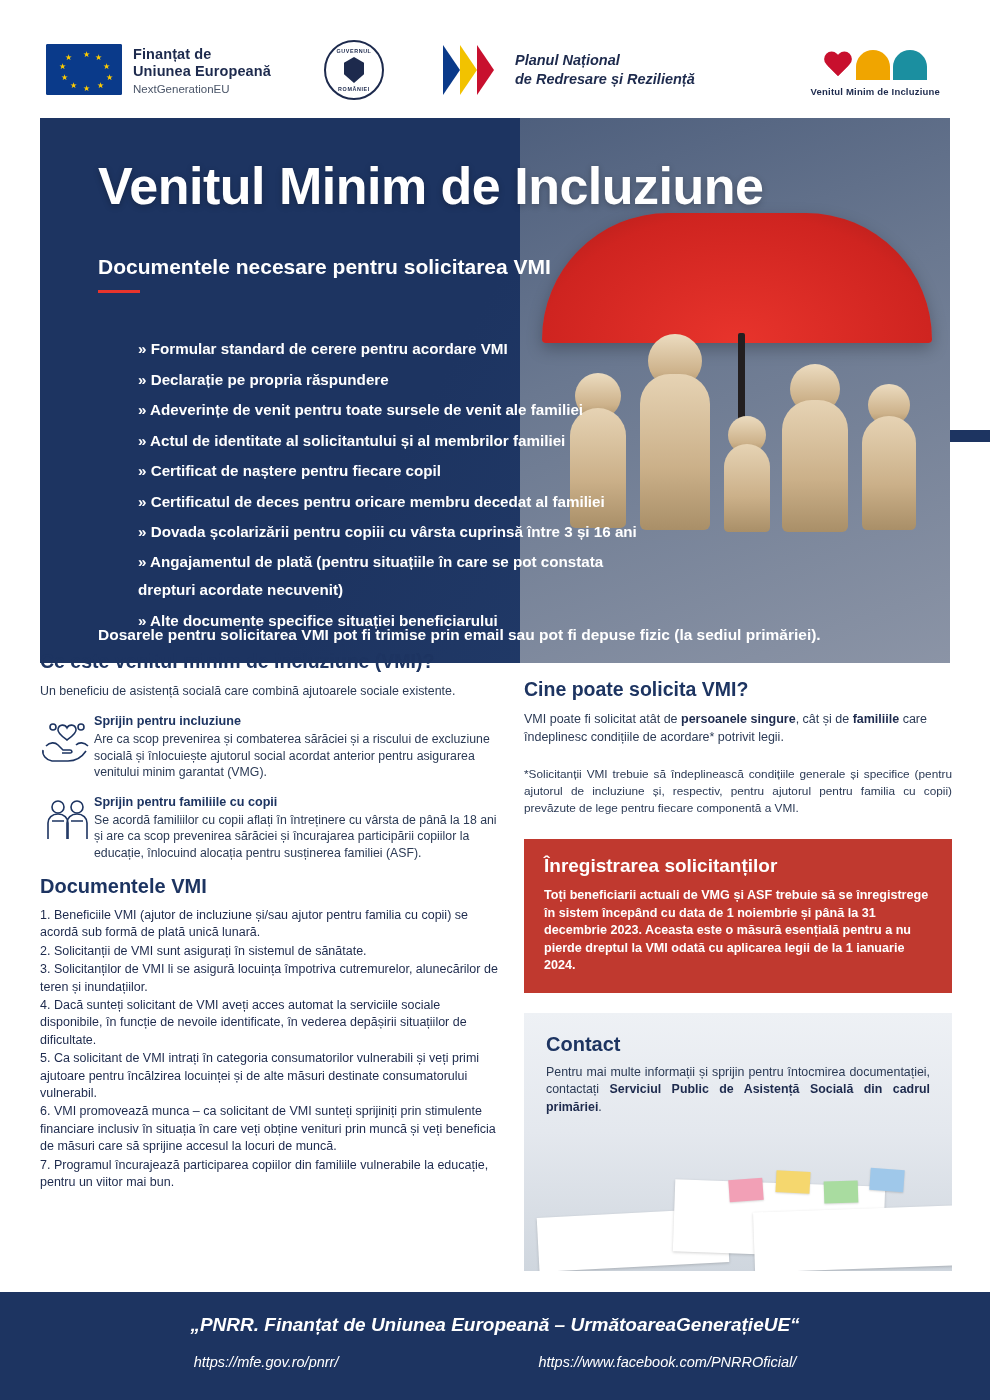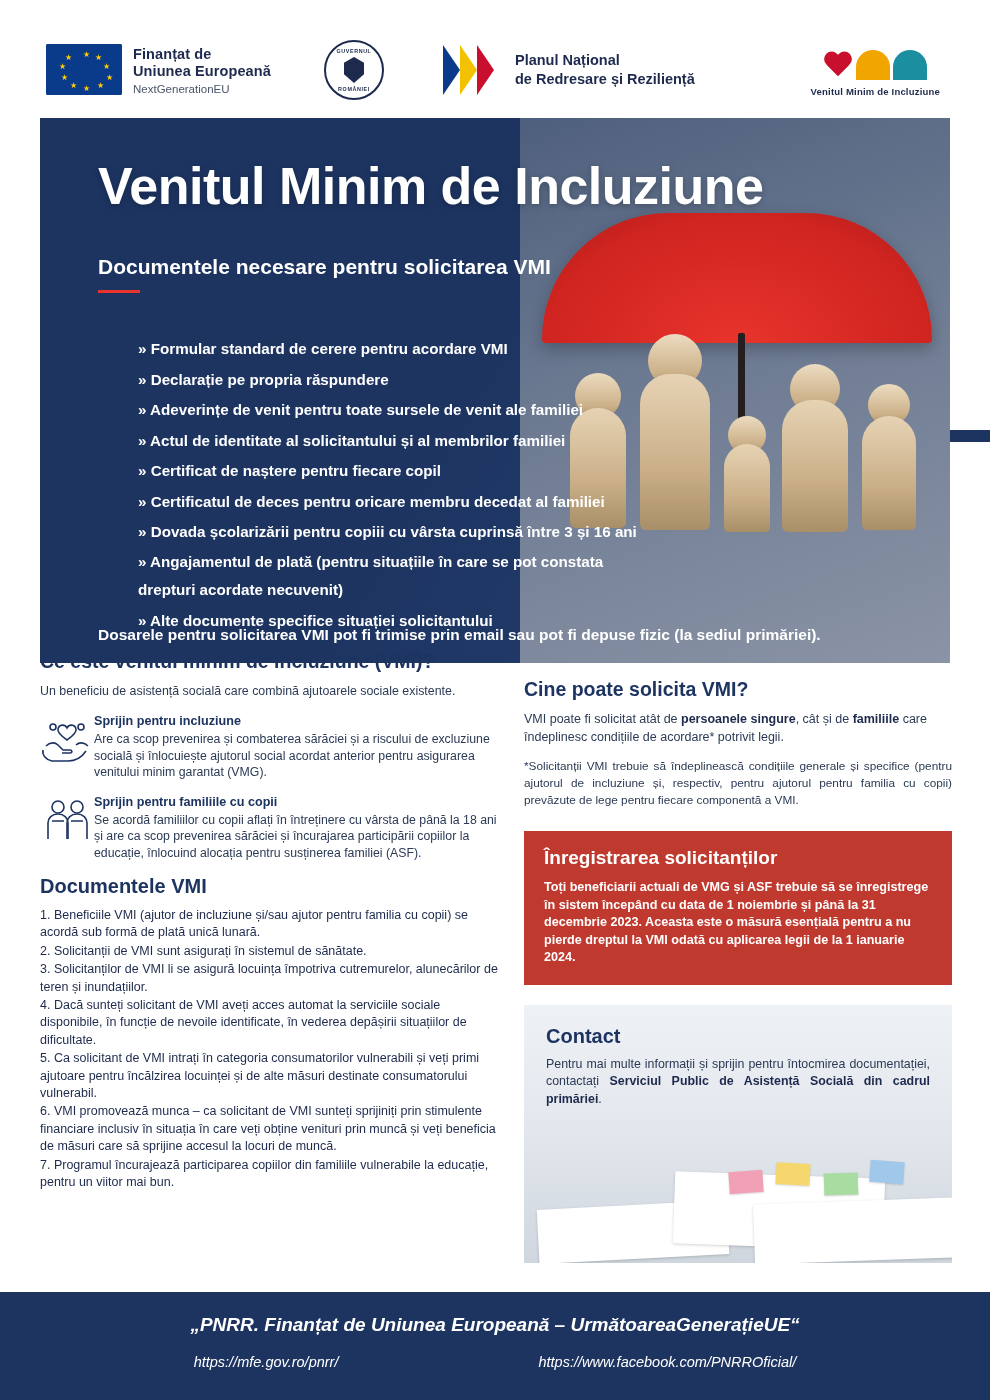--- a/index.html
+++ b/index.html
@@ -48,21 +48,21 @@
 
   .pnrr-logo { position:absolute; left:443px; top:45px; display:flex; align-items:center; }
   .pnrr-mark { width:60px; height:50px; position:relative; }
   .pnrr-mark .chev {
      position:absolute; width:0; height:0;
      border-top:25px solid transparent; border-bottom:25px solid transparent;
   }
   .pnrr-mark .c1 { left:0;  border-left:17px solid #0a3a8a; }
   .pnrr-mark .c2 { left:17px; border-left:17px solid #f2c200; }
   .pnrr-mark .c3 { left:34px; border-left:17px solid #c8102e; }
-  .pnrr-text { margin-left:12px; font-size:14.5px; font-weight:bold; color:#1d2a4d; line-height:19px; }
+  .pnrr-text { margin-left:12px; font-size:14.5px; font-weight:bold; color:#1d2a4d; line-height:19px;font-style:italic; }
 
   .vmi-logo { position:absolute; right:50px; top:36px; text-align:center; }
   .vmi-mark { height:44px; display:flex; align-items:flex-end; justify-content:center; gap:3px; }
   .heart {
     width:30px; height:28px; position:relative;
   }
   .heart:before, .heart:after{
     content:""; position:absolute; top:0; width:15px; height:24px;
     background:#c8102e; border-radius:15px 15px 0 0;
   }
@@ -123,21 +123,21 @@
   .lead { font-size:12.4px; color:#2b3a55; margin:0 0 14px 0; line-height:17px; }
 
   .feature { display:flex; gap:0; margin-bottom:14px; }
   .feature .ico { width:54px; min-width:54px; height:52px; color:#1d3461; }
   .feature .ft-title { font-size:12.6px; font-weight:bold; color:#1d3461; margin-bottom:3px; }
   .feature .ft-body { font-size:12.3px; color:#2b3a55; line-height:16.5px; }
 
   h2.adv { font-size:20px; font-weight:bold; color:#1d3461; margin:14px 0 9px 0; }
   .adv-list p { margin:0 0 1px 0; font-size:12.5px; color:#1d2a4d; line-height:17.4px; }
 
-  .right-p { font-size:12.5px; color:#2b3a55; line-height:17.5px; margin:0 0 12px 0; }
+  .right-p { font-size:12.5px; color:#2b3a55; line-height:17.5px; margin:0 0 20px 0; }
   .right-p b { font-weight:bold; color:#1d2a4d; }
   .right-note { font-size:11.8px; color:#2b3a55; line-height:17px; text-align:justify; margin:0; }
 
   .redbox {
     margin-top:22px; background:#c0392f; color:#fff; padding:16px 20px 18px 20px;
   }
   .redbox h3 { margin:0 0 10px 0; font-size:19px; font-weight:bold; }
   .redbox p { margin:0; font-size:12.6px; font-weight:bold; line-height:17.6px; }
 
   .contactbox { margin-top:20px; position:relative; height:258px; overflow:hidden;
@@ -244,21 +244,21 @@
 
     <ul class="hero-list">
       <li>» Formular standard de cerere pentru acordare VMI</li>
       <li>» Declarație pe propria răspundere</li>
       <li>» Adeverințe de venit pentru toate sursele de venit ale familiei</li>
       <li>» Actul de identitate al solicitantului și al membrilor familiei</li>
       <li>» Certificat de naștere pentru fiecare copil</li>
       <li>» Certificatul de deces pentru oricare membru decedat al familiei</li>
       <li>» Dovada școlarizării pentru copiii cu vârsta cuprinsă între 3 și 16 ani</li>
       <li class="wrap">» Angajamentul de plată (pentru situațiile în care se pot constata drepturi acordate necuvenit)</li>
-      <li>» Alte documente specifice situației solicitantului</li>
+      <li>» Alte documente specifice situației beneficiarului</li>
     </ul>
 
     <div class="hero-note">Dosarele pentru solicitarea VMI pot fi trimise prin email sau pot fi depuse fizic (la sediul primăriei).</div>
   </div>
 
   <div class="sideline"></div>
 
   <div class="col-left">
     <h2 class="sect">Ce este venitul minim de incluziune (VMI)?</h2>
     <p class="lead">Un beneficiu de asistență socială care combină ajutoarele sociale existente.</p>

